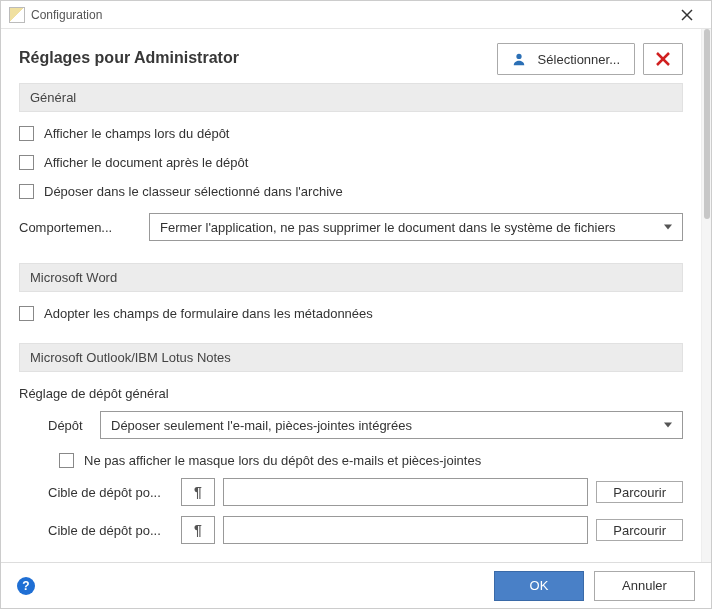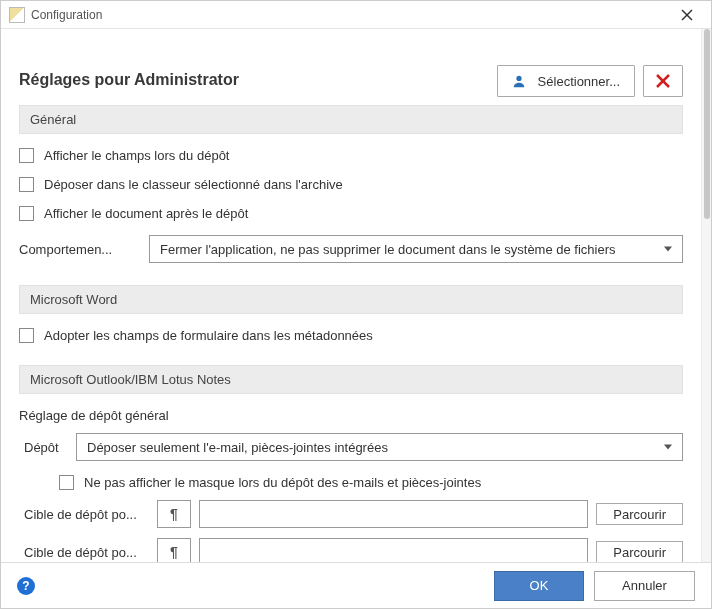--- a/index.html
+++ b/index.html
@@ -7,37 +7,37 @@
   .window { width:712px; height:609px; border:1px solid #ccc; display:flex; flex-direction:column; }
   .titlebar { height:28px; display:flex; align-items:center; padding:0 8px; border-bottom:1px solid #e5e5e5; }
   .titlebar .appicon { width:16px; height:16px; margin-right:6px; background:linear-gradient(135deg,#f0e0a0 50%,#fff 50%); border:1px solid #bbb; }
   .titlebar .title { flex:1; font-size:12px; color:#555; }
   .titlebar .close { width:32px; height:24px; display:flex; align-items:center; justify-content:center; }
   .titlebar .close svg { width:12px; height:12px; stroke:#333; stroke-width:1.5; }
   .body { flex:1; display:flex; position:relative; overflow:hidden; }
   .scrollarea { flex:1; overflow-y:auto; padding:14px 18px 10px 18px; }
   .scrollbar { width:10px; background:#f5f5f5; border-left:1px solid #eee; position:relative; }
   .scrollbar .thumb { position:absolute; top:0; left:2px; width:6px; height:190px; background:#c7c7c7; border-radius:3px; }
-  .header-row { display:flex; align-items:flex-start; justify-content:space-between; margin-bottom:6px;margin-top:22px; }
+  .header-row { display:flex; align-items:flex-start; justify-content:space-between; margin-bottom:6px; }
   .page-title { font-size:16px; font-weight:bold; color:#383838; padding-top:6px; }
   .btns { display:flex; gap:8px; }
   .btn { border:1px solid #aaa; background:#fff; height:32px; padding:0 14px; display:flex; align-items:center; gap:12px; font-size:13px; color:#333; cursor:pointer; border-radius:1px; }
   .btn .user-icon { width:14px; height:14px; }
   .btn.iconbtn { width:40px; padding:0; justify-content:center; }
   .btn.iconbtn svg { width:16px; height:16px; stroke:#d02020; stroke-width:2.5; }
   .subtext { font-style:italic; color:#777; margin:6px 0 10px 0; font-size:13px; }
   .section-head { background:#ececec; border:1px solid #e1e1e1; padding:6px 10px; font-size:13px; color:#444; margin-top:8px; }
   .row { display:flex; align-items:center; margin-top:14px; gap:10px; }
   .checkbox { width:15px; height:15px; border:1px solid #888; background:#fff; flex-shrink:0; }
   .label { color:#333; }
   .field-label { width:120px; overflow:hidden; text-overflow:ellipsis; white-space:nowrap; color:#333; }
   .select { flex:1; border:1px solid #999; height:28px; display:flex; align-items:center; padding:0 28px 0 10px; position:relative; background:#fff; }
   .select .caret { position:absolute; right:10px; top:50%; transform:translateY(-50%); width:0; height:0; border-left:4px solid transparent; border-right:4px solid transparent; border-top:5px solid #555; }
   .subsection-label { margin-top:14px; color:#333; }
-  .indent { margin-left:5px; }
+  .indent { margin-left:29px; }
   .target-row { display:flex; align-items:center; gap:8px; margin-top:10px; }
   .target-label { width:125px; overflow:hidden; text-overflow:ellipsis; white-space:nowrap; }
   .smallbox { width:34px; height:28px; border:1px solid #999; display:flex; align-items:center; justify-content:center; background:#fff; }
   .pilcrow { font-size:14px; color:#555; font-weight:bold; }
   .textbox { flex:1; height:28px; border:1px solid #999; background:#fff; }
   .browse-btn { height:22px; border:1px solid #aaa; padding:0 16px; background:#fff; font-size:13px; display:flex; align-items:center; }
   .footer { height:46px; border-top:1px solid #ddd; display:flex; align-items:center; padding:0 16px; }
   .help-icon { width:18px; height:18px; border-radius:50%; background:#1f6fd4; color:#fff; font-weight:bold; font-size:12px; display:flex; align-items:center; justify-content:center; }
   .footer .spacer { flex:1; }
   .ok-btn { background:#4980c7; color:#fff; border:1px solid #3a6aa8; height:30px; width:90px; display:flex; align-items:center; justify-content:center; font-size:13px; }
@@ -83,25 +83,25 @@
 
 
       <div class="section-head">Général</div>
 
       <div class="row">
         <div class="checkbox"></div>
         <div class="label">Afficher le champs lors du dépôt</div>
       </div>
       <div class="row">
         <div class="checkbox"></div>
-        <div class="label">Déposer dans le classeur sélectionné dans l'archive</div>
+        <div class="label">Afficher le document après le dépôt</div>
       </div>
       <div class="row">
         <div class="checkbox"></div>
-        <div class="label">Afficher le document après le dépôt</div>
+        <div class="label">Déposer dans le classeur sélectionné dans l'archive</div>
       </div>
       <div class="row">
         <div class="field-label">Comportemen...</div>
         <div class="select">
           <span>Fermer l'application, ne pas supprimer le document dans le système de fichiers</span>
           <div class="caret"></div>
         </div>
       </div>
 
       <div class="section-head" style="margin-top:22px">Microsoft Word</div>

